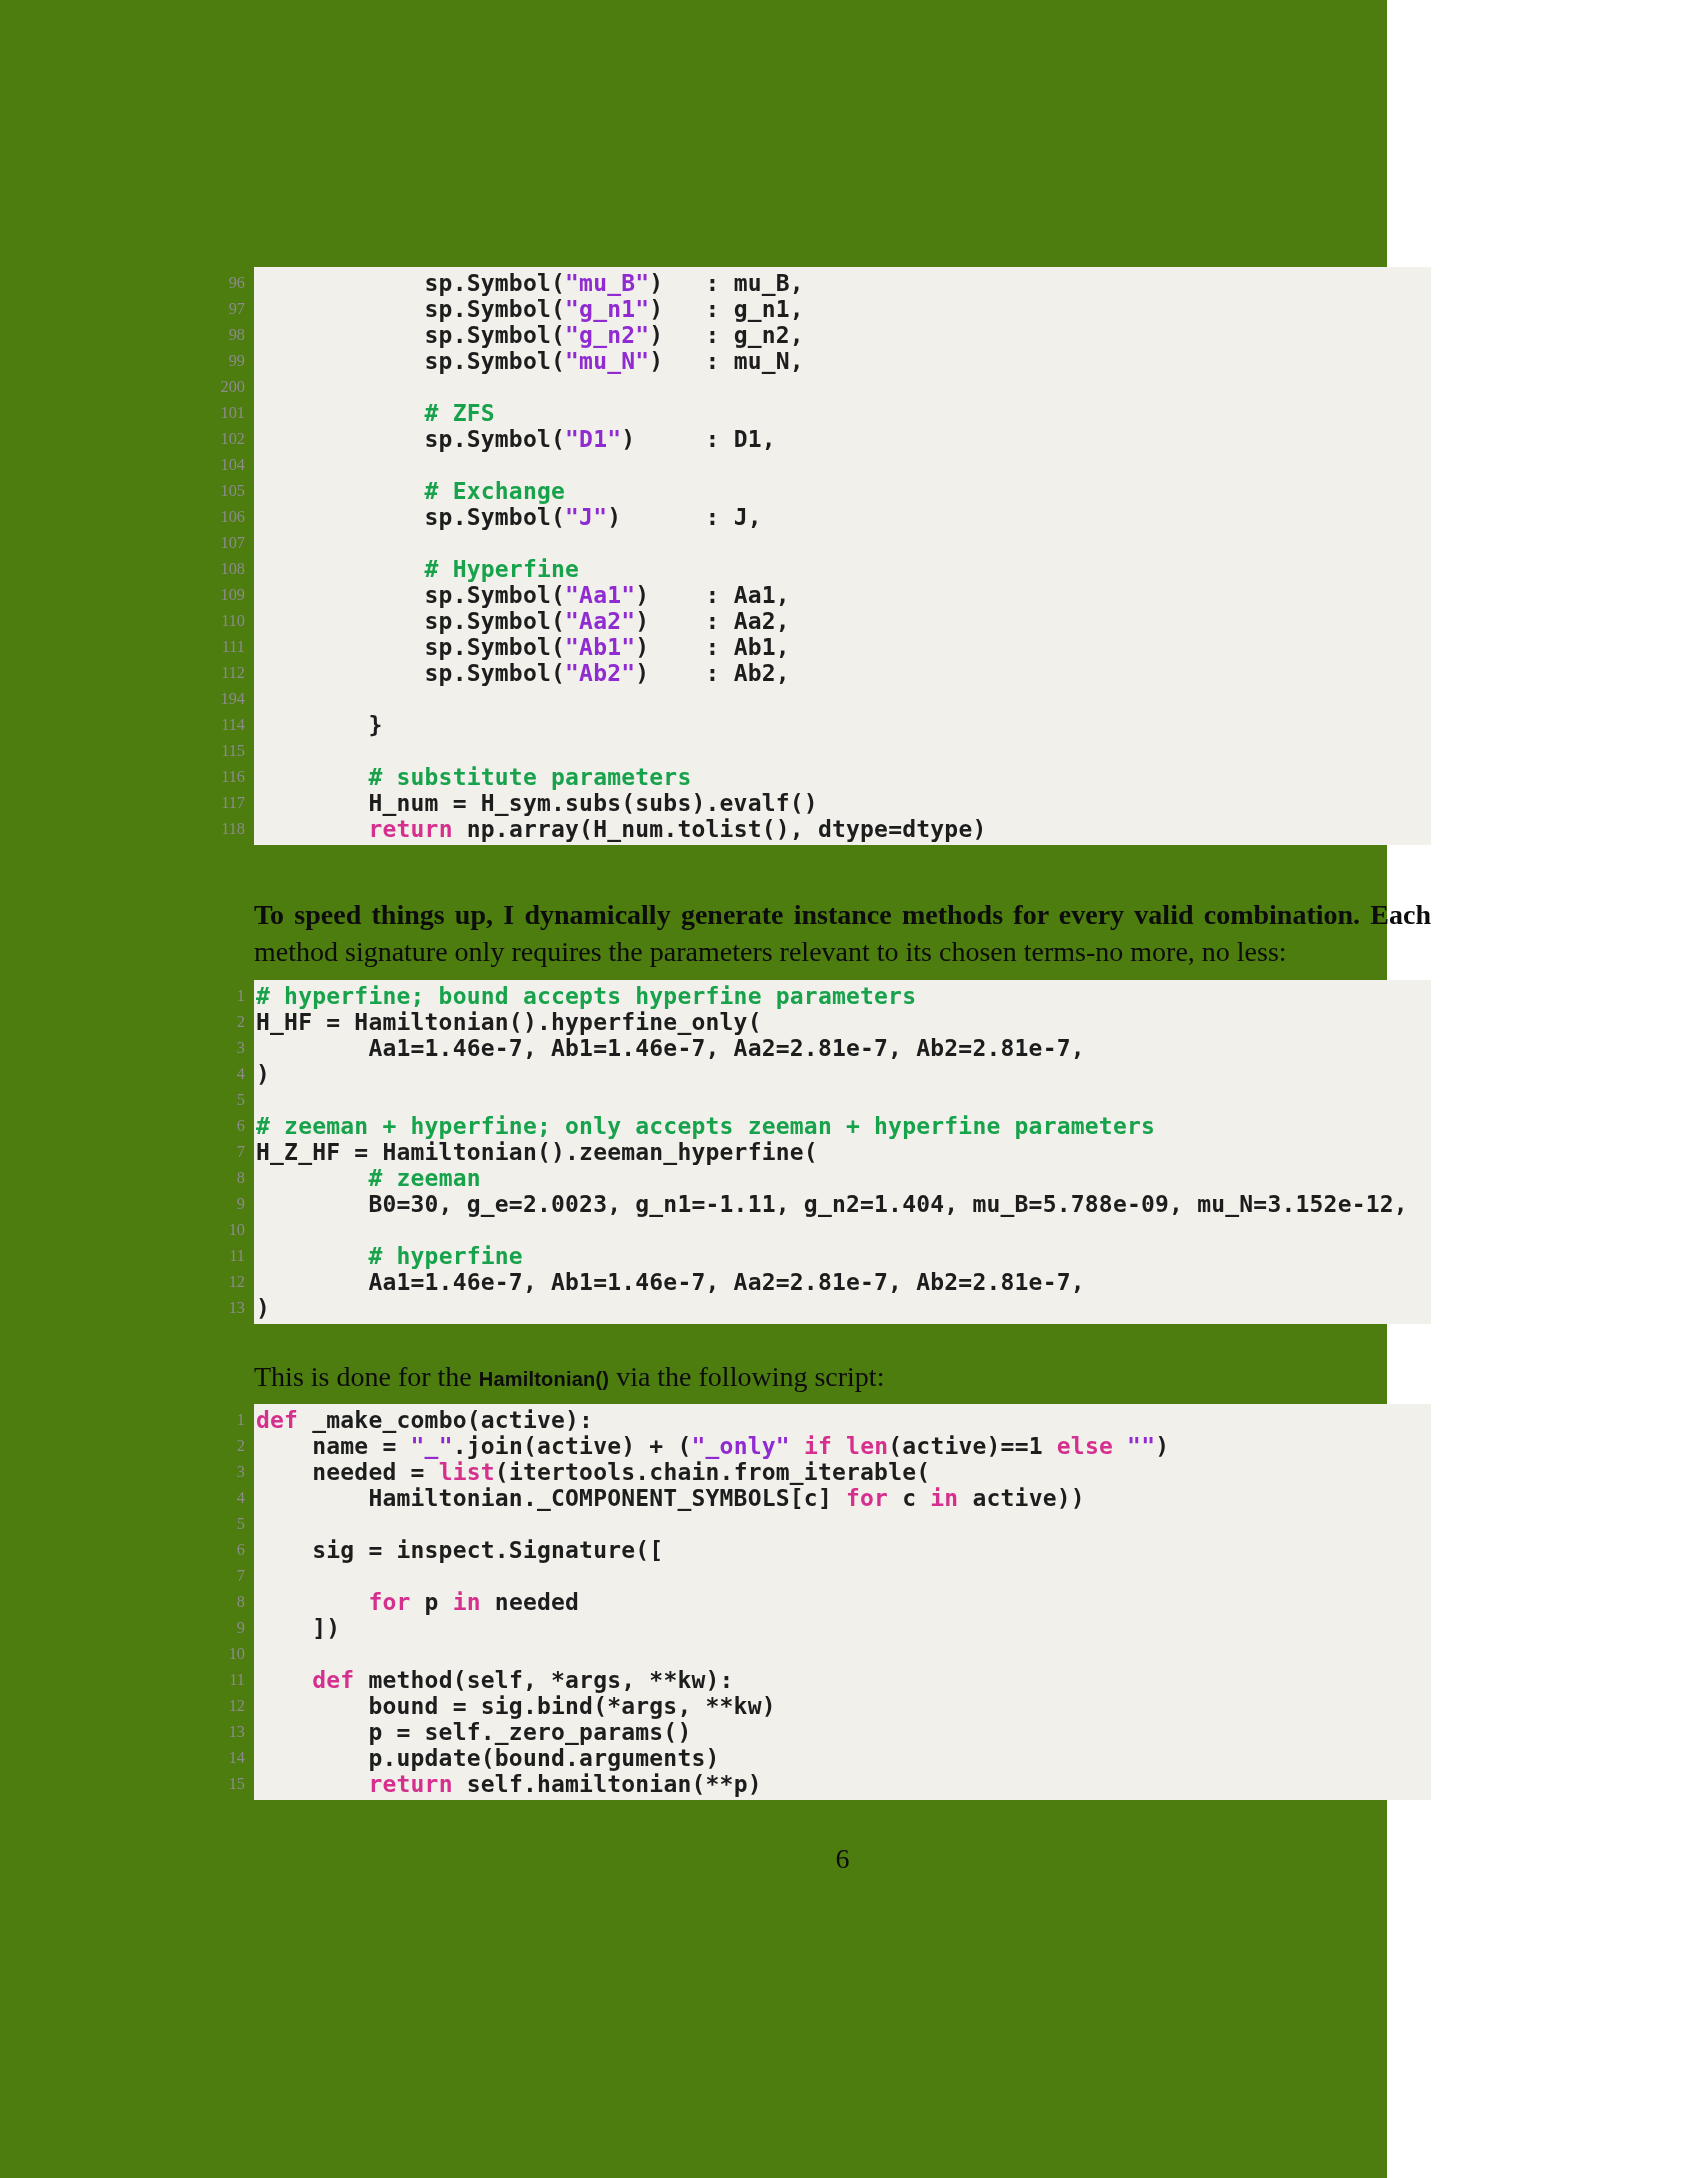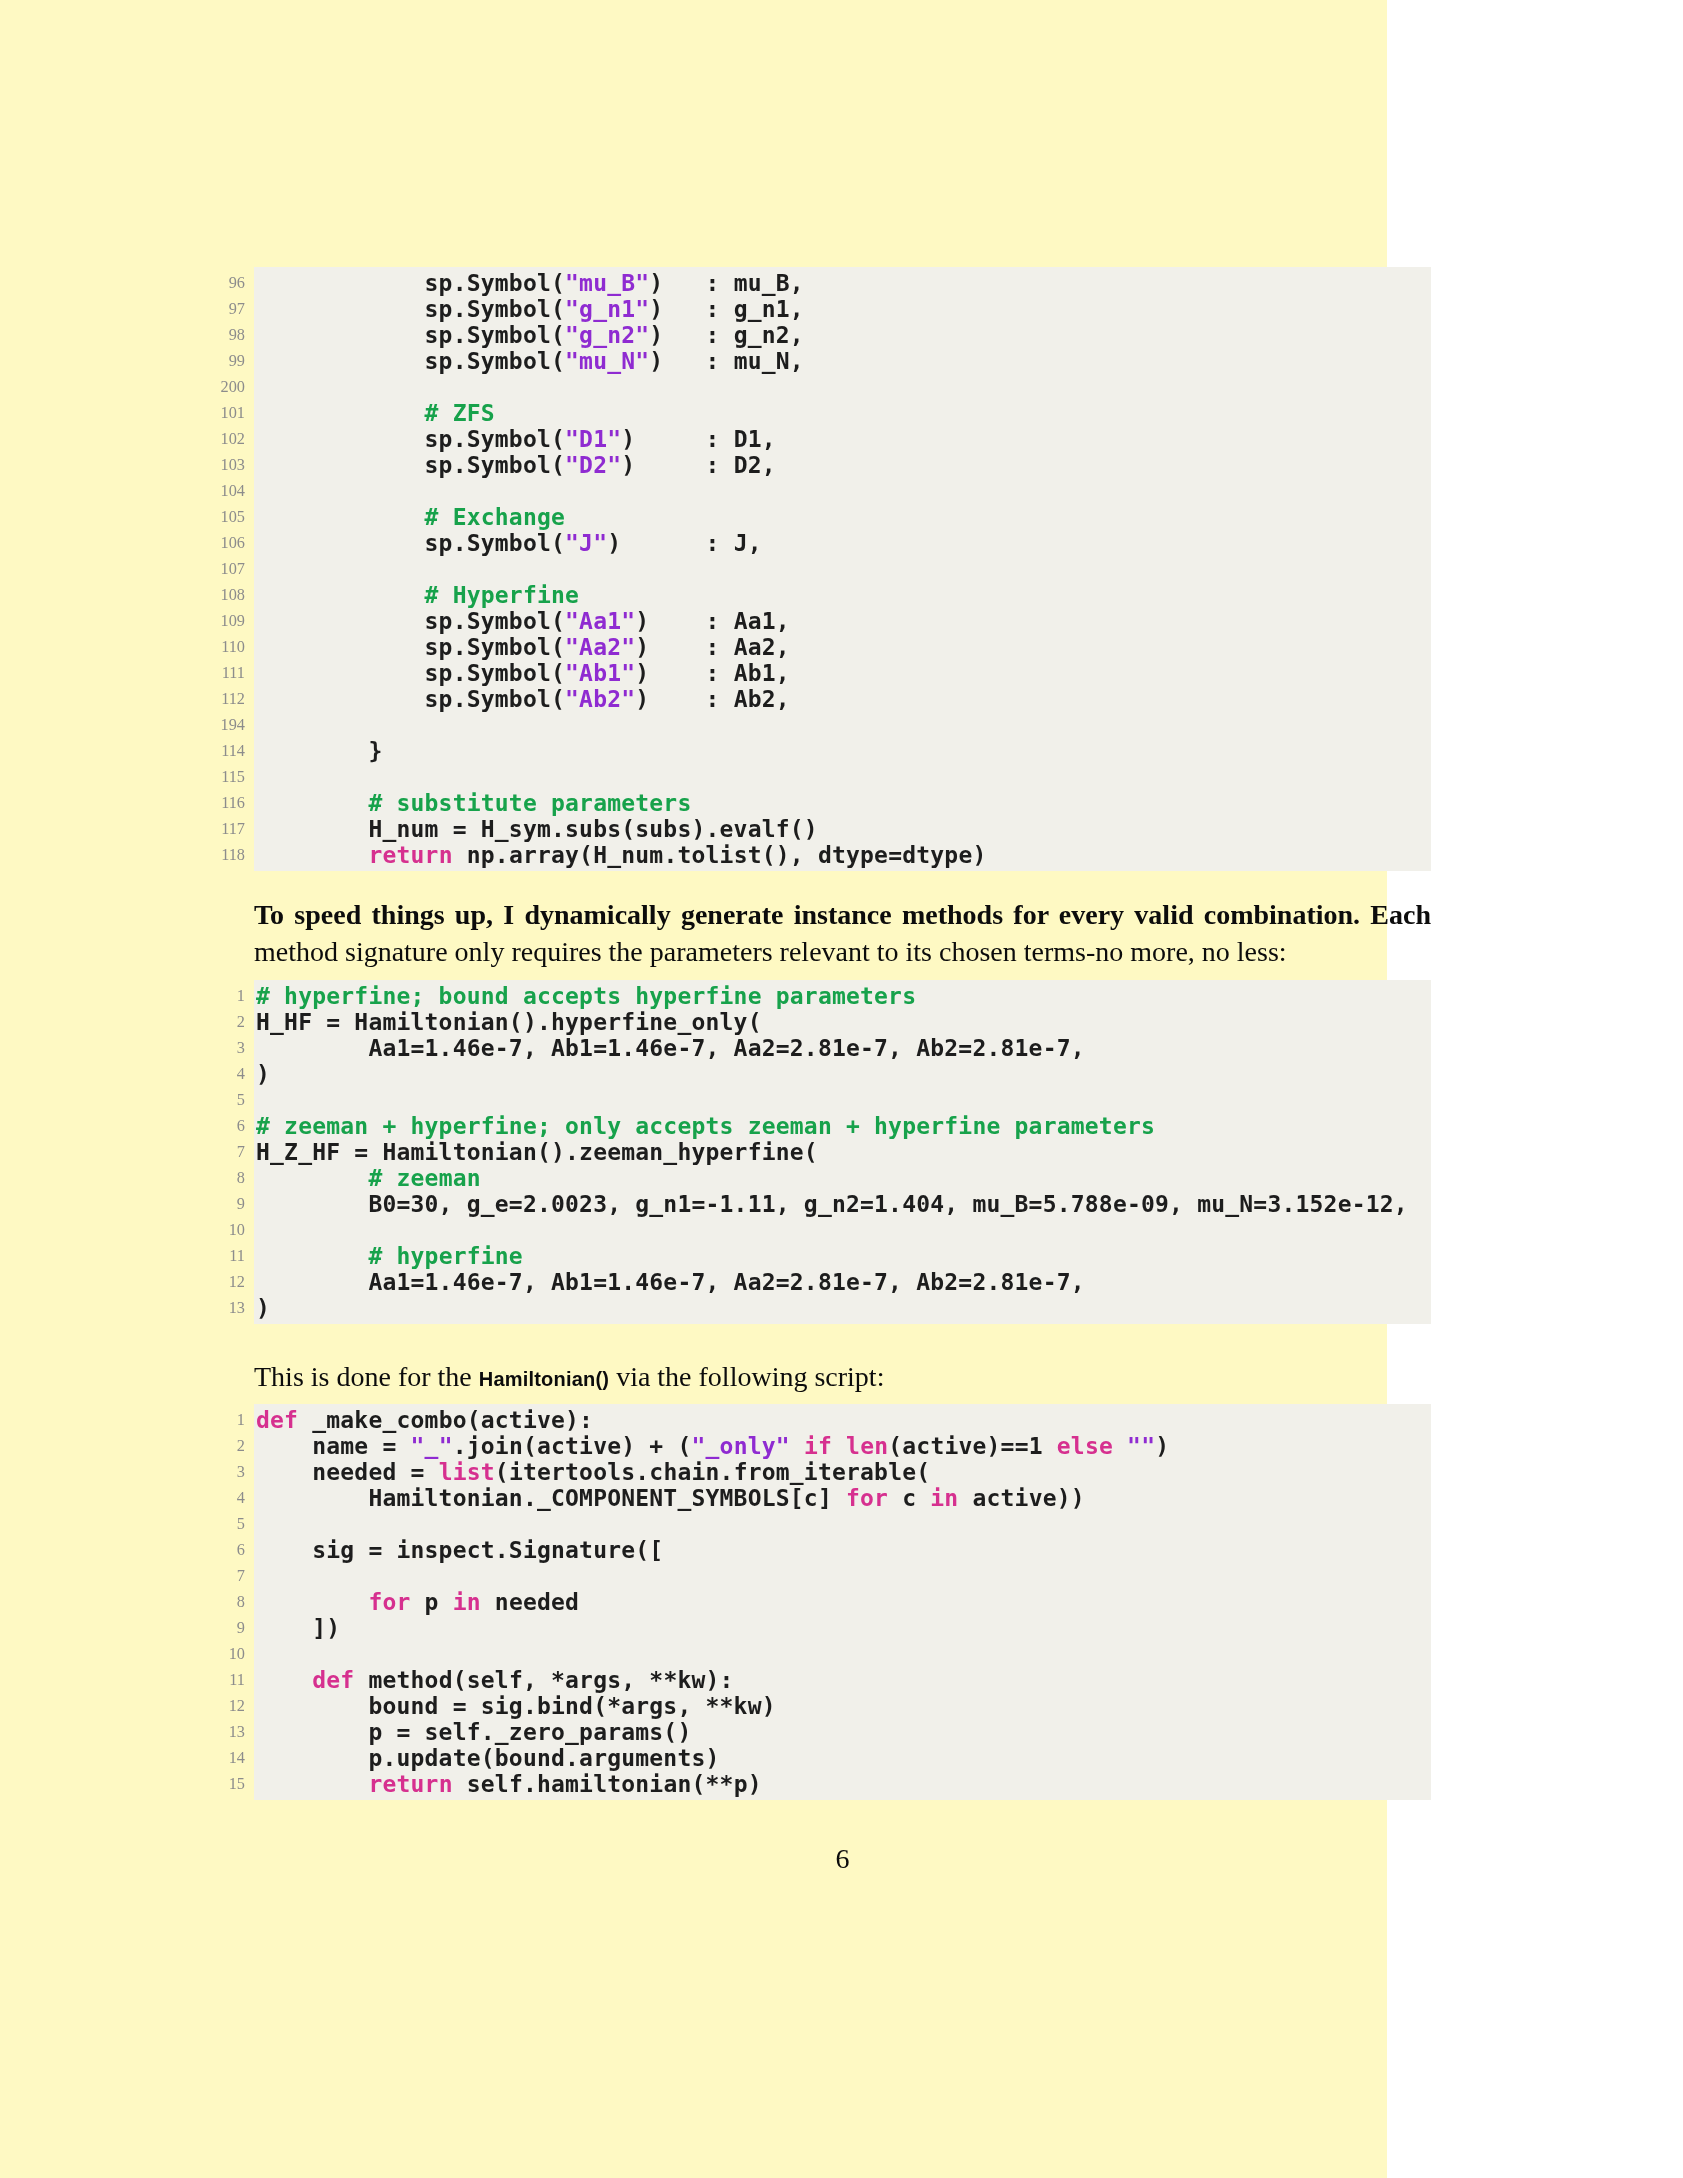--- a/index.html
+++ b/index.html
@@ -1,21 +1,21 @@
 <!DOCTYPE html>
 <html style="--code-bg: #f1f0ea; --kw: #d6308f; --str: #8f2bd1; --com: #17a24b; --lnc: #8c8c8c;"><head>
 <meta charset="utf-8">
 <style>
   :root{
     --code-bg:#f1f0ea; --kw:#d6308f; --str:#8f2bd1; --com:#17a24b; --lnc:#8c8c8c;
   }
   *{margin:0;padding:0;box-sizing:border-box;}
   html,body{background:#ffffff;}
   body{width:1683px;height:2178px;position:relative;font-family:"Liberation Serif",serif;color:#111;}
-  .page{position:absolute;left:0;top:0;width:1387px;height:2178px;background:#fef9c3;}
+  .page{position:absolute;left:0;top:0;width:1387px;height:2178px;background:#4d7c0f;}
 
   .code-block{
     position:absolute;left:254px;width:1177px;
     background:var(--code-bg);
     font-family:"DejaVu Sans Mono","Liberation Mono",monospace;
     font-weight:700;font-size:23px;letter-spacing:0.2px;color:#1d1d1d;
     padding:3px 0 3px 2px;
   }
   .code-line{position:relative;white-space:pre;height:26px;line-height:26px;}
   .ln{
@@ -40,21 +40,20 @@
 <div class="page">
 
   <section class="code-block" style="top:267px">
       <div class="code-line"><span class="ln">96</span><span class="tok-p">            sp.Symbol(</span><span class="tok-s">"mu_B"</span><span class="tok-p">)   : mu_B,</span></div>
       <div class="code-line"><span class="ln">97</span><span class="tok-p">            sp.Symbol(</span><span class="tok-s">"g_n1"</span><span class="tok-p">)   : g_n1,</span></div>
       <div class="code-line"><span class="ln">98</span><span class="tok-p">            sp.Symbol(</span><span class="tok-s">"g_n2"</span><span class="tok-p">)   : g_n2,</span></div>
       <div class="code-line"><span class="ln">99</span><span class="tok-p">            sp.Symbol(</span><span class="tok-s">"mu_N"</span><span class="tok-p">)   : mu_N,</span></div>
       <div class="code-line"><span class="ln">200</span></div>
       <div class="code-line"><span class="ln">101</span><span class="tok-c">            # ZFS</span></div>
       <div class="code-line"><span class="ln">102</span><span class="tok-p">            sp.Symbol(</span><span class="tok-s">"D1"</span><span class="tok-p">)     : D1,</span></div>
-      <div class="code-line"><span class="ln">103</span><span class="tok-p">            sp.Symbol(</span><span class="tok-s">"D2"</span><span class="tok-p">)     : D2,</span></div>
       <div class="code-line"><span class="ln">104</span></div>
       <div class="code-line"><span class="ln">105</span><span class="tok-c">            # Exchange</span></div>
       <div class="code-line"><span class="ln">106</span><span class="tok-p">            sp.Symbol(</span><span class="tok-s">"J"</span><span class="tok-p">)      : J,</span></div>
       <div class="code-line"><span class="ln">107</span></div>
       <div class="code-line"><span class="ln">108</span><span class="tok-c">            # Hyperfine</span></div>
       <div class="code-line"><span class="ln">109</span><span class="tok-p">            sp.Symbol(</span><span class="tok-s">"Aa1"</span><span class="tok-p">)    : Aa1,</span></div>
       <div class="code-line"><span class="ln">110</span><span class="tok-p">            sp.Symbol(</span><span class="tok-s">"Aa2"</span><span class="tok-p">)    : Aa2,</span></div>
       <div class="code-line"><span class="ln">111</span><span class="tok-p">            sp.Symbol(</span><span class="tok-s">"Ab1"</span><span class="tok-p">)    : Ab1,</span></div>
       <div class="code-line"><span class="ln">112</span><span class="tok-p">            sp.Symbol(</span><span class="tok-s">"Ab2"</span><span class="tok-p">)    : Ab2,</span></div>
       <div class="code-line"><span class="ln">194</span></div>

